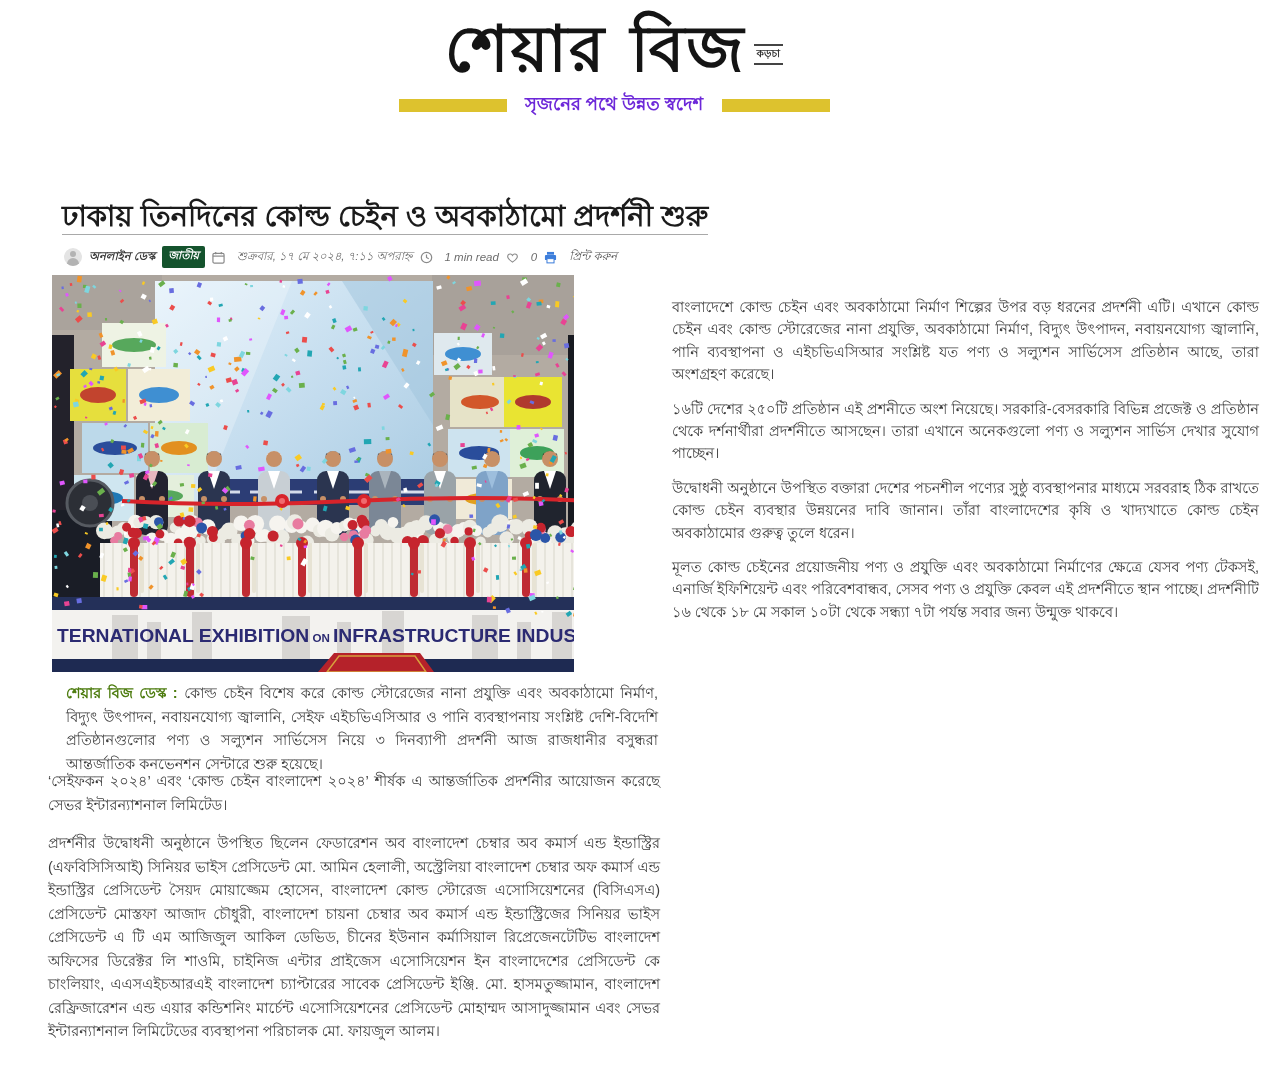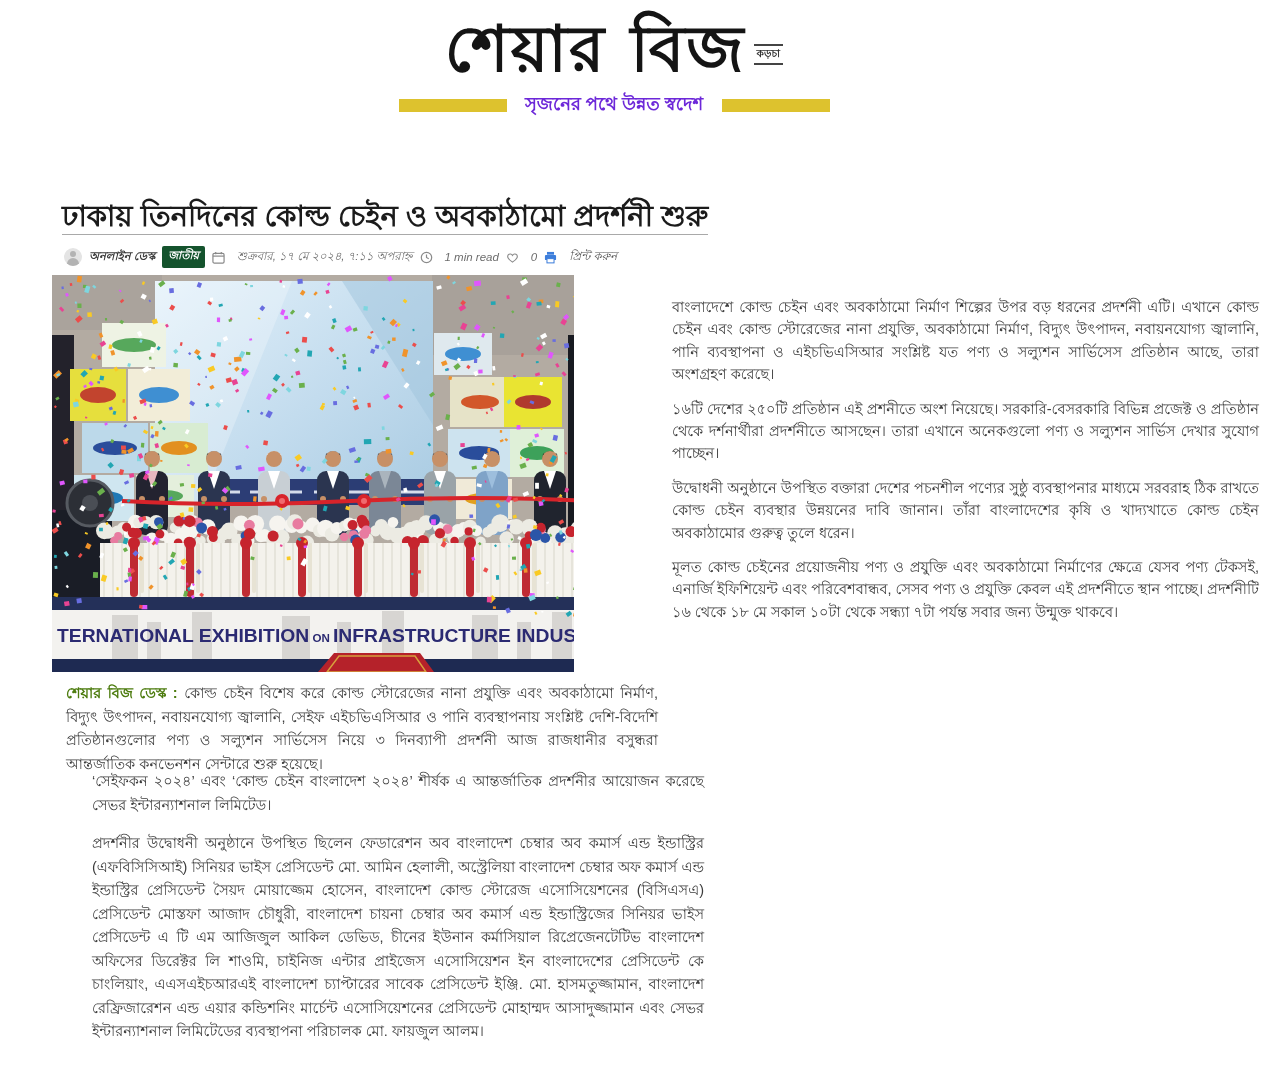--- a/index.html
+++ b/index.html
@@ -41,21 +41,21 @@
   .print-label { color:#555; }
 
   
   #photo { position:absolute; left:52px; top:275px; width:522px; height:397px;
            overflow:hidden; background:#b8b0a8; }
 
   
   .btext { color:#3c3c3c; font-size:14.5px; text-align:justify; }
   #caption { position:absolute; left:66px; top:682px; width:592px; line-height:23.5px; }
   .cap-lead { font-weight:bold; color:#4d7c0f; }
-  #left-col { position:absolute; left:48px; top:770px; width:612px; line-height:23.5px;margin-left:44px; }
+  #left-col { position:absolute; left:48px; top:770px; width:612px; line-height:23.5px; }
   #left-col p { margin-bottom:15px; }
   #right-col { position:absolute; left:672px; top:276px; width:587px; line-height:22.4px;margin-top:20px; }
   #right-col p { margin-bottom:12px; }
 </style>
 </head>
 <body>
 
 <div id="masthead">
   <div class="mast-inner">
     <div>

